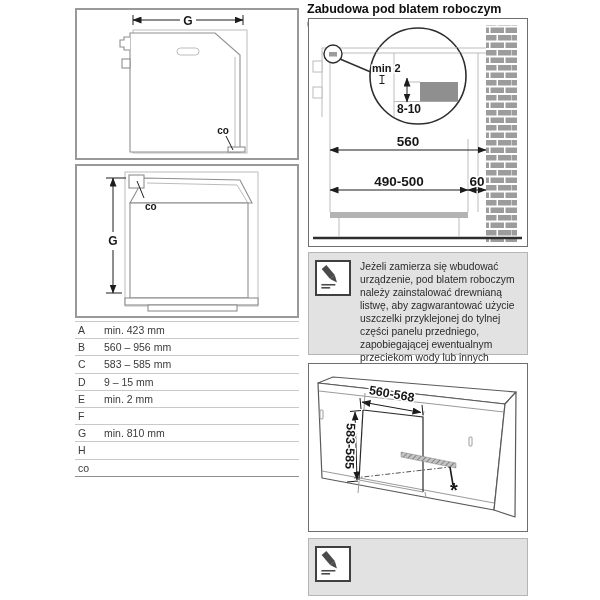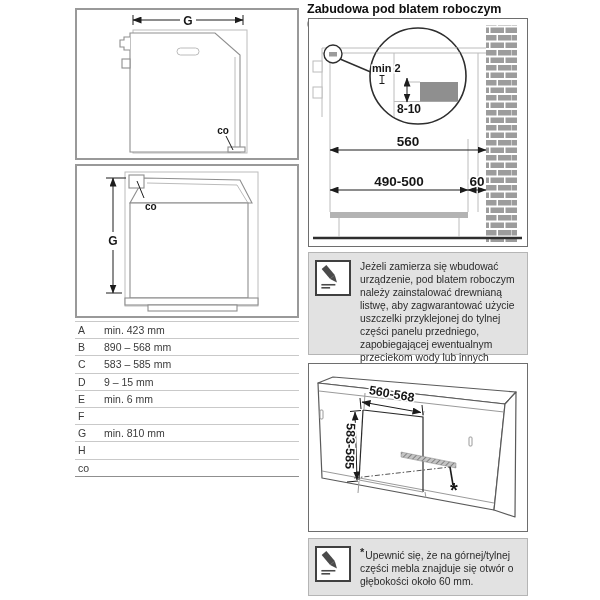--- a/index.html
+++ b/index.html
@@ -95,33 +95,33 @@
     </svg>
   </div>
 
   <div class="dim-table">
     <div class="dim-row">
         <span class="dim-key">A</span>
         <span class="dim-val">min. 423 mm</span>
       </div>
     <div class="dim-row">
         <span class="dim-key">B</span>
-        <span class="dim-val">890 – 568 mm</span>
+        <span class="dim-val">560 – 956 mm</span>
       </div>
     <div class="dim-row">
         <span class="dim-key">C</span>
         <span class="dim-val">583 – 585 mm</span>
       </div>
     <div class="dim-row">
         <span class="dim-key">D</span>
         <span class="dim-val">9 – 15 mm</span>
       </div>
     <div class="dim-row">
         <span class="dim-key">E</span>
-        <span class="dim-val">min. 6 mm</span>
+        <span class="dim-val">min. 2 mm</span>
       </div>
     <div class="dim-row">
         <span class="dim-key">F</span>
       </div>
     <div class="dim-row">
         <span class="dim-key">G</span>
         <span class="dim-val">min. 810 mm</span>
       </div>
     <div class="dim-row">
         <span class="dim-key">H</span>
@@ -259,16 +259,15 @@
     <span class="note-icon">
       <svg width="28" height="28" viewBox="0 0 32 32">
         <g transform="rotate(-40 16 16)">
           <rect x="13" y="3" width="7" height="15" fill="#4a4a4a"></rect>
           <polygon points="13,18 20,18 16.5,26" fill="#4a4a4a"></polygon>
         </g>
         <line x1="5" y1="26" x2="21" y2="26" stroke="#4a4a4a" stroke-width="1.8"></line>
         <line x1="5" y1="29.5" x2="15" y2="29.5" stroke="#4a4a4a" stroke-width="1.8"></line>
       </svg>
     </span>
-    <div class="note-text"><span class="star">*</span><span>Upewnić się, że na górnej/tylnej części mebla znajduje się otwór o głębokości około 60 mm.</span></div>
   </div>
 
 </div>
 
 </body></html>

